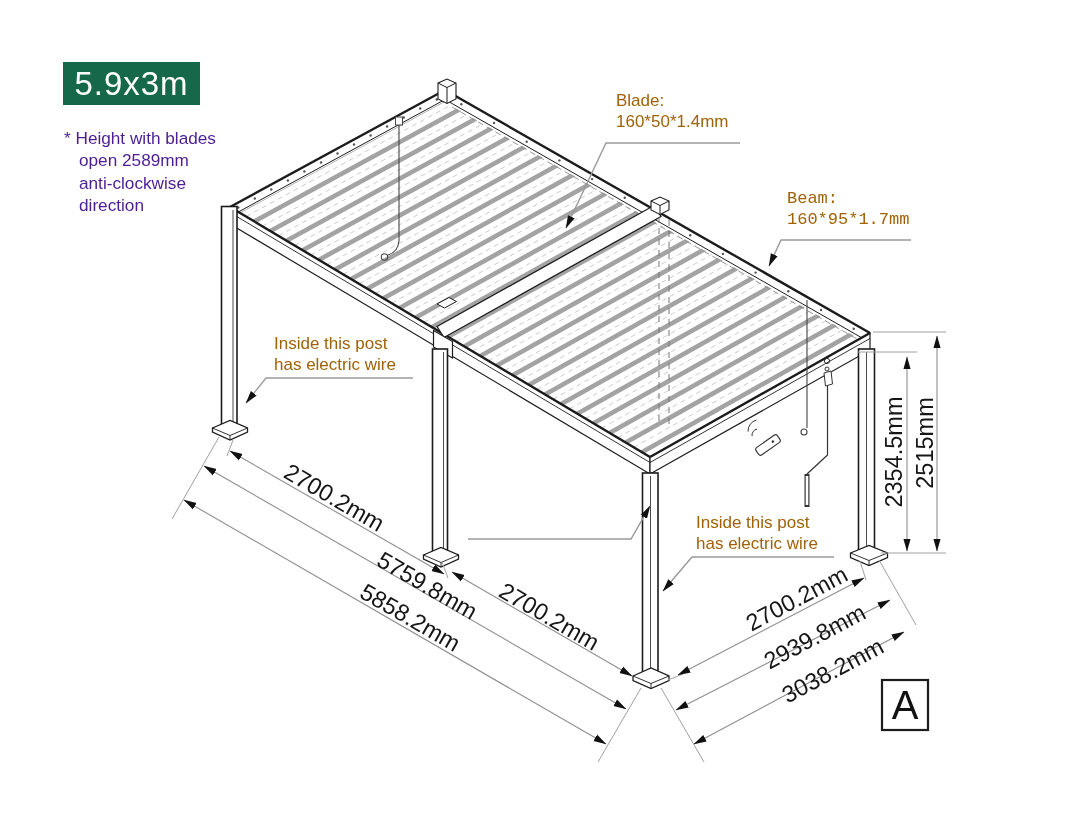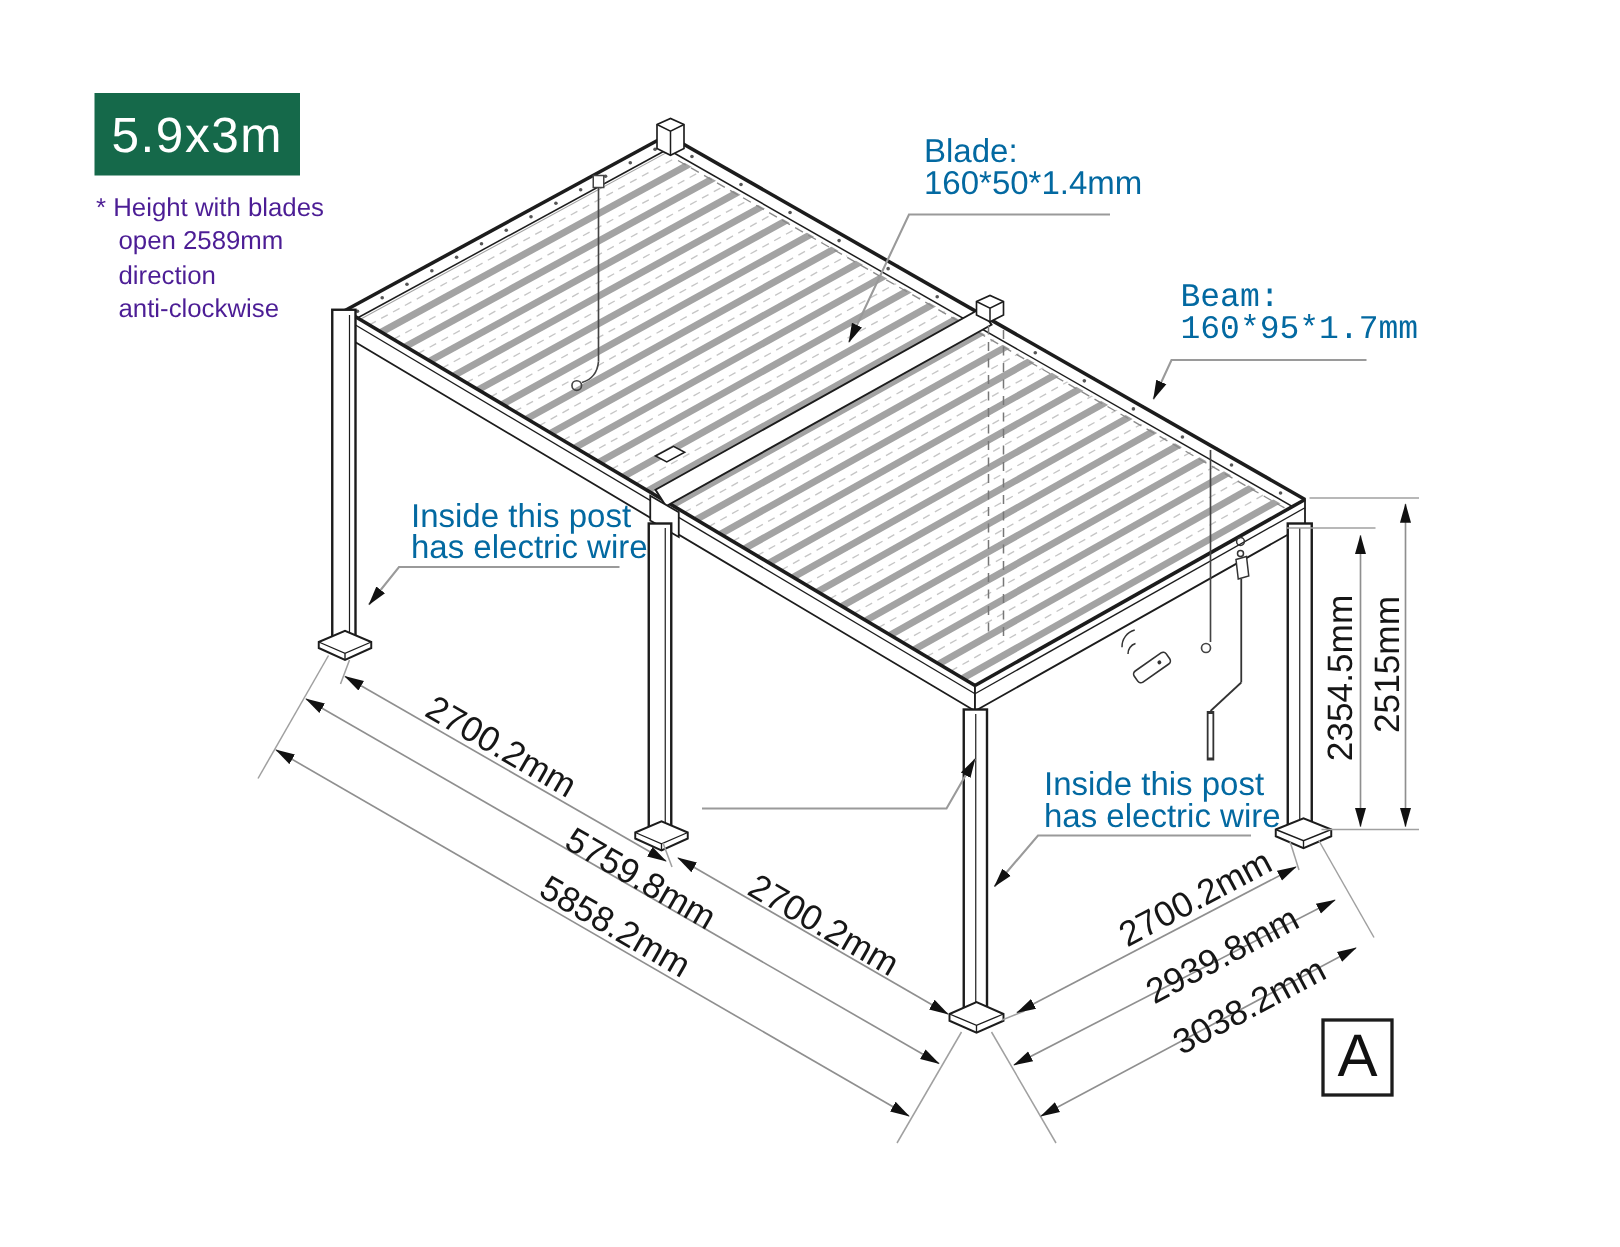--- a/index.html
+++ b/index.html
@@ -1,24 +1,24 @@
 <!DOCTYPE html>
 <html><head>
 <meta charset="utf-8">
 <style>
   html,body{margin:0;padding:0;background:#fff;}
   .stage{position:relative;width:1080px;height:831px;background:#fff;overflow:hidden;
          font-family:"Liberation Sans","DejaVu Sans",sans-serif;color:#1f1f1f;}
   .stage svg{position:absolute;left:0;top:0;}
   .ov{position:absolute;white-space:nowrap;}
-  .badge{left:63px;top:62px;width:137px;height:55px;display:flex;align-items:center;justify-content:center;
+  .badge{left:63px;top:62px;width:137px;height:43px;display:flex;align-items:center;justify-content:center;
          font-size:33px;letter-spacing:1px;color:#fff;background:#15694a;}
   .notes{left:64px;top:127px;font-size:17.2px;line-height:22.4px;color:#4c1d95;}
   .notes .cont{padding-left:15px;}
-  .lbl{font-size:22px;line-height:20.5px;color:#0369a1;}
+  .lbl{font-size:17px;line-height:20.5px;color:#a16207;}
   .lbl-blade{left:616px;top:91px;}
   .lbl-beam{left:787px;top:189px;font-family:Liberation Mono, monospace;}
   .lbl-post{left:455px;top:487px;width:177px;text-align:right;}
   .lbl-elec-l{left:274px;top:334px;}
   .lbl-elec-r{left:696px;top:513px;}
   .dim{font-size:23.5px;color:#161616;transform-origin:center;}
   .dim.c{transform:translate(-50%,-50%) rotate(30deg);}
   .dim.cr{transform:translate(-50%,-50%) rotate(-28deg);}
   .dim.cv{transform:translate(-50%,-50%) rotate(-90deg);}
   .viewA{left:905px;top:705px;transform:translate(-50%,-50%);font-size:40px;color:#111;}
@@ -245,22 +245,22 @@
     </g>
 
     <rect x="882" y="680" width="46" height="50" fill="none" stroke="#1c1c1c" stroke-width="2.2"></rect>
   </svg>
 
   <div class="ov badge" style="background: rgb(21, 105, 74);">5.9x3m</div>
 
   <div class="ov notes">
     <div>* Height with blades</div>
     <div class="cont">open 2589mm</div>
+    <div class="cont">anti-clockwise</div>
     <div class="cont">direction</div>
-    <div class="cont">anti-clockwise</div>
   </div>
 
   <div class="ov lbl lbl-blade">
     <div>Blade:</div>
     <div>160*50*1.4mm</div>
   </div>
   <div class="ov lbl lbl-beam">
     <div>Beam:</div>
     <div>160*95*1.7mm</div>
   </div>

